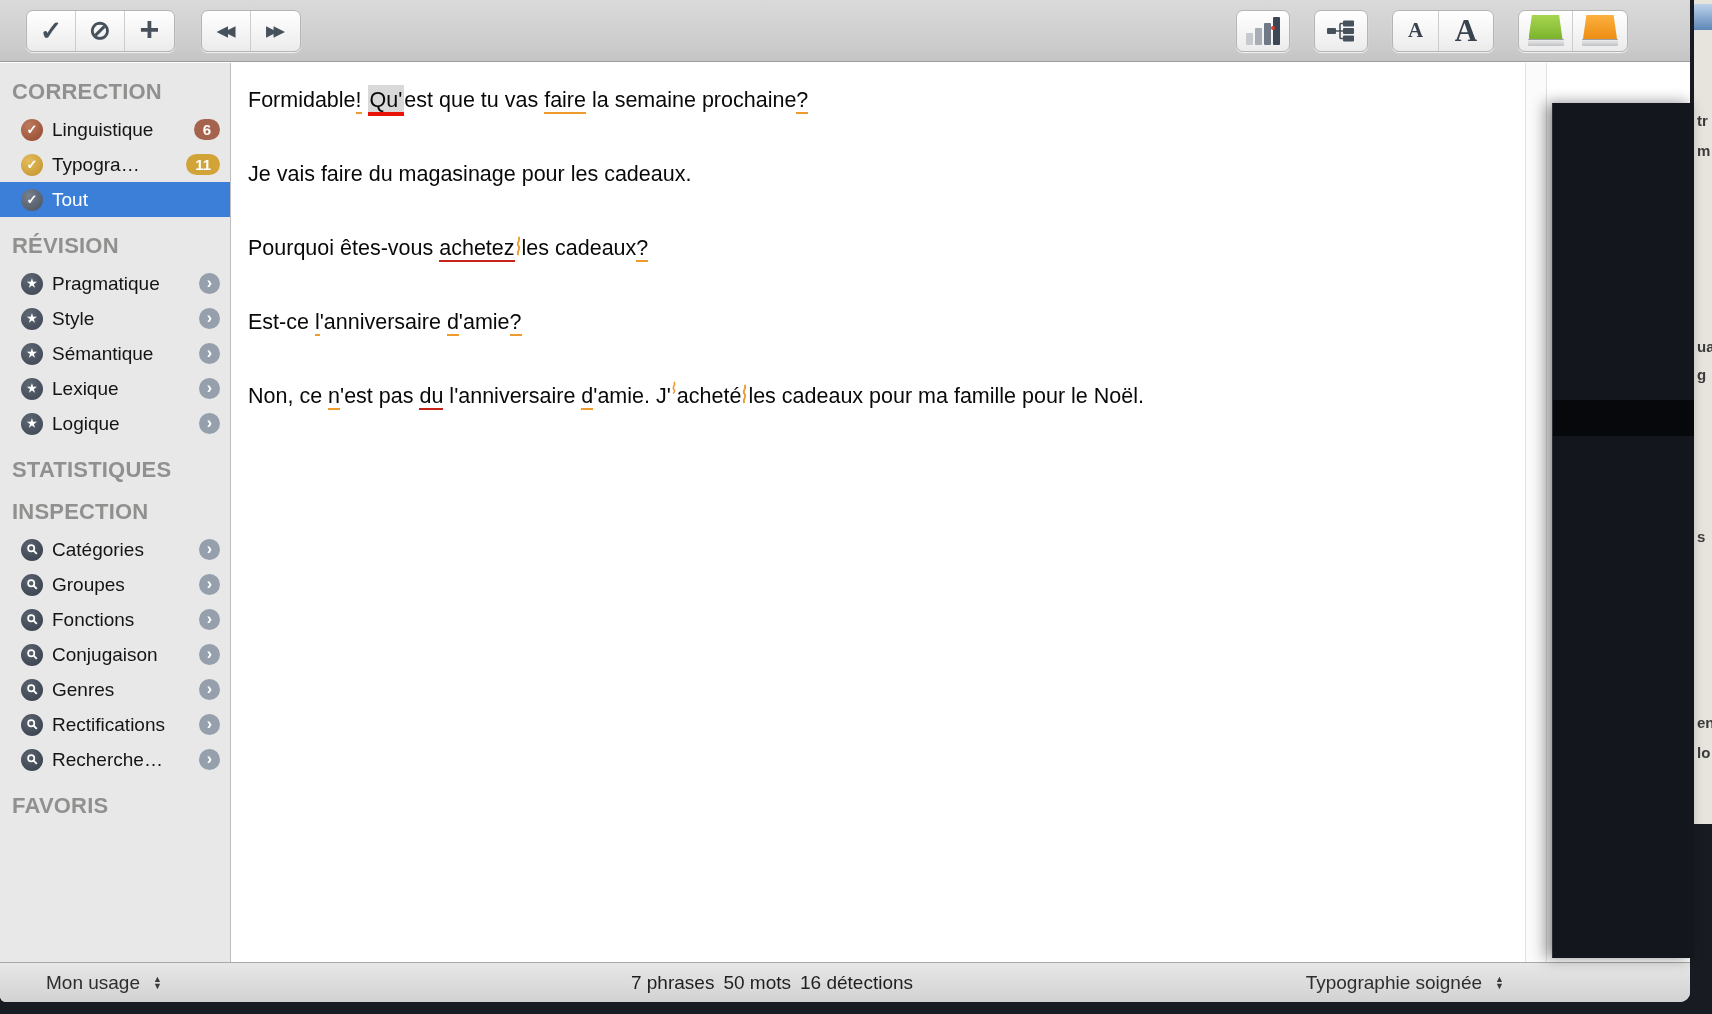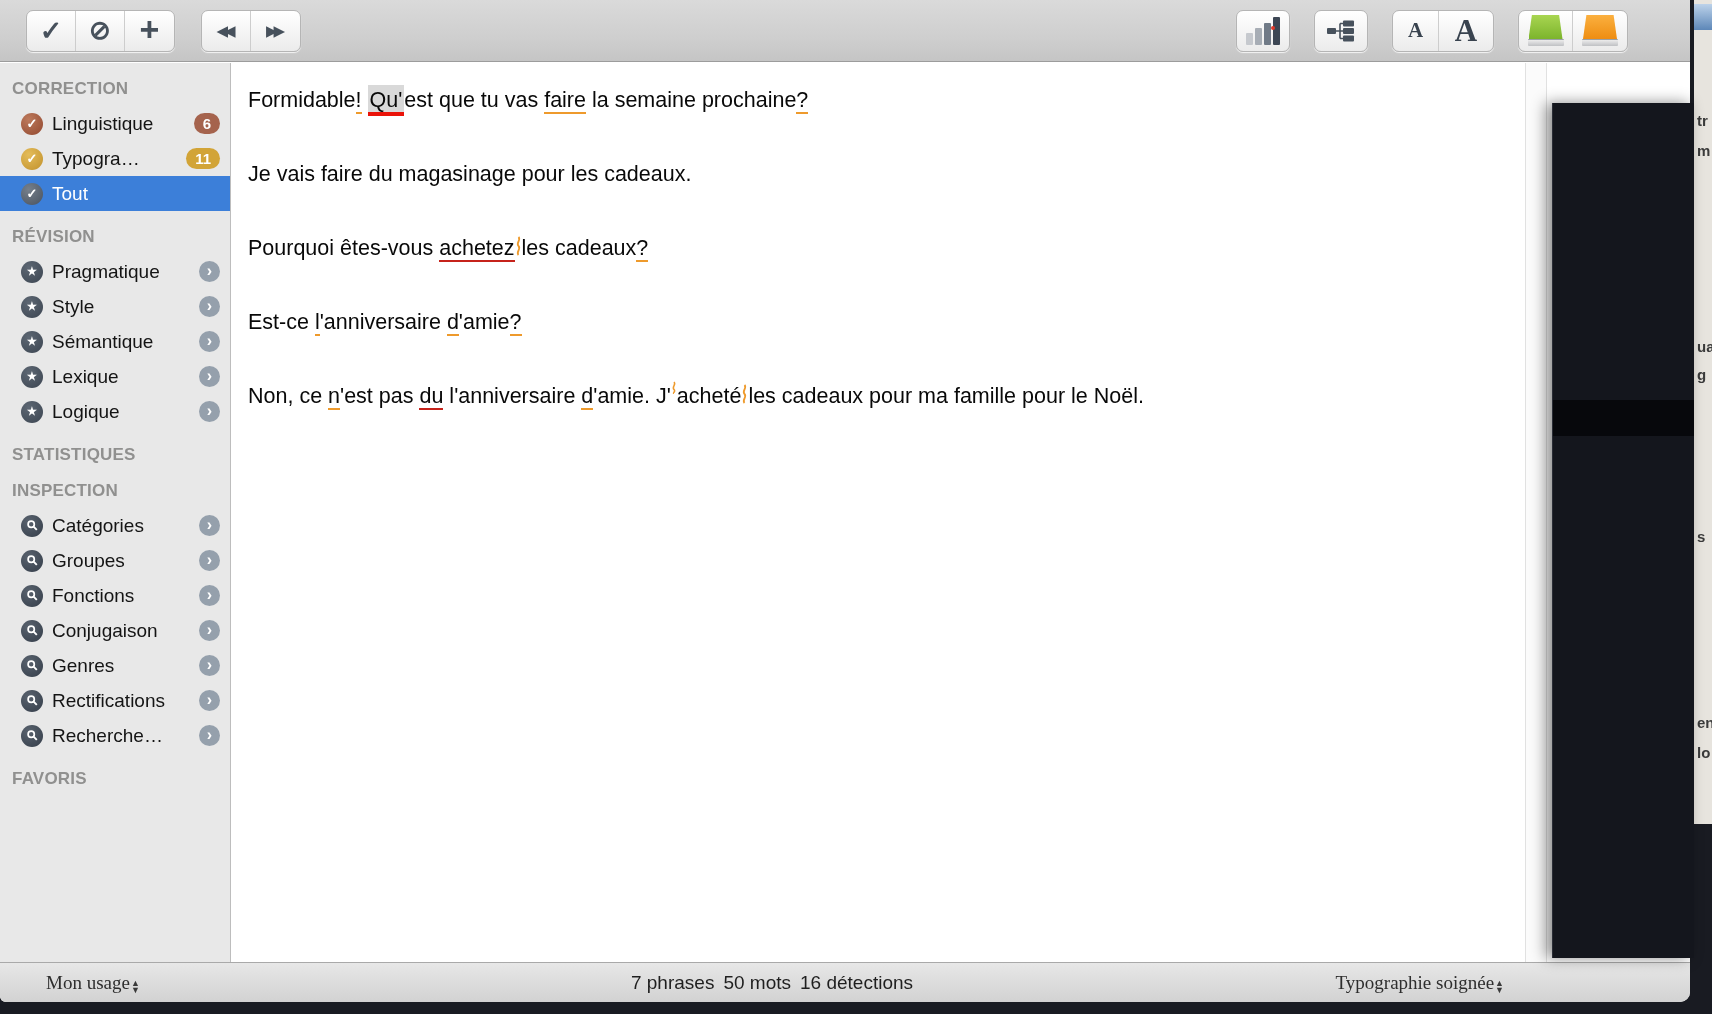--- a/index.html
+++ b/index.html
@@ -75,21 +75,21 @@
   .book-orange .cover { background:linear-gradient(#fbb03f,#ee8d12); }
 
   
   .content { position:absolute; top:63px; left:0; right:0; bottom:40px; display:flex; }
 
   
   .sidebar {
     width:231px; min-width:231px; background:#e8e8e8; border-right:1px solid #bdbdbd;
     padding-top:8px; overflow:hidden;
   }
-  .sb-header { margin:16px 0 7px 12px; font-size:17px; font-weight:bold; color:#90908f; letter-spacing:.2px; }
+  .sb-header { margin:16px 0 7px 12px; font-size:22px; font-weight:bold; color:#90908f; letter-spacing:.2px; }
   .sb-header:first-child { margin-top:8px; }
   .sb-row { height:35px; display:flex; align-items:center; padding:0 10px 0 21px; gap:9px; }
   .sb-row.selected { background:#3c7fd9; }
   .sb-row.selected .sb-label { color:#fff; font-weight:normal; }
   .sb-label { font-size:19px; color:#141414; white-space:nowrap; }
   .sb-icon {
     width:22px; height:22px; min-width:22px; border-radius:50%%;
     border-radius:50%; display:flex; align-items:center; justify-content:center;
     color:#fff; font-size:13px; font-weight:bold;
   }
@@ -124,21 +124,21 @@
     background:#fbfbfb; border-left:1px solid #e1e1e1; border-right:1px solid #e1e1e1;
   }
 
   
   .statusbar {
     position:absolute; bottom:0; left:0; right:0; height:40px;
     background:linear-gradient(#e7e7e7,#d2d2d2);
     border-top:1px solid #a9a9a9;
     display:flex; align-items:center; font-size:19px; color:#2e2e2e;
   }
-  .status-select { display:flex; align-items:flex-end; gap:1px; cursor:default;font-family:Liberation Serif, serif; }
+  .status-select { display:flex; align-items:center; gap:13px; cursor:default; }
   .usage { margin-left:46px; }
   .typo { position:absolute; right:186px; }
   .stepper { display:inline-flex; flex-direction:column; align-items:center; line-height:7px; font-size:9px; color:#3a3a3a; }
   .stats { position:absolute; left:772px; transform:translateX(-50%); display:flex; gap:9px; color:#1f1f1f; }
 </style>
 </head>
 <body>
 
 <div class="right-sliver">
   <div class="sliver-blue"></div>

